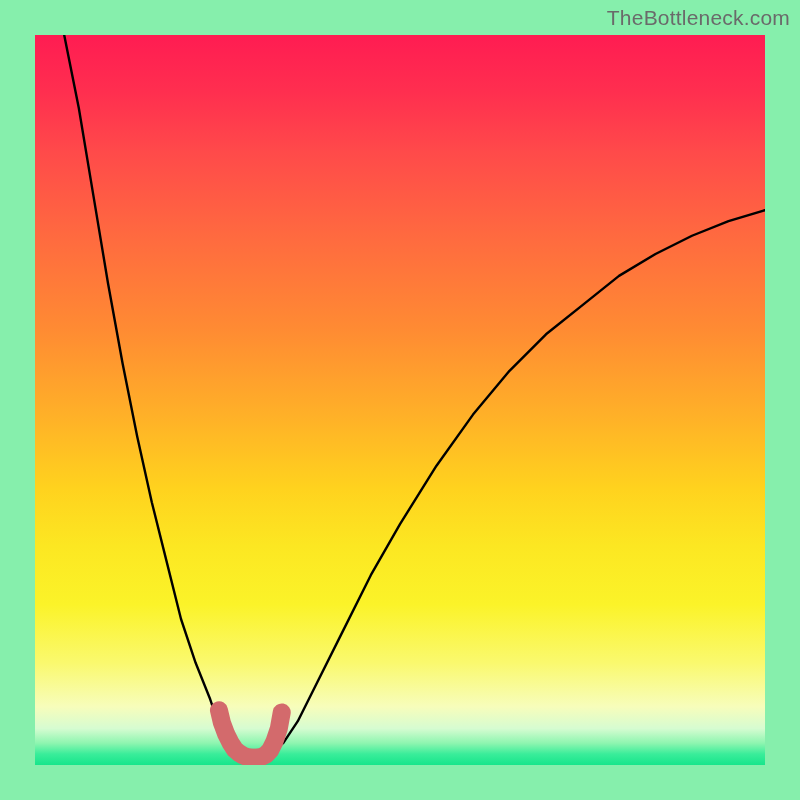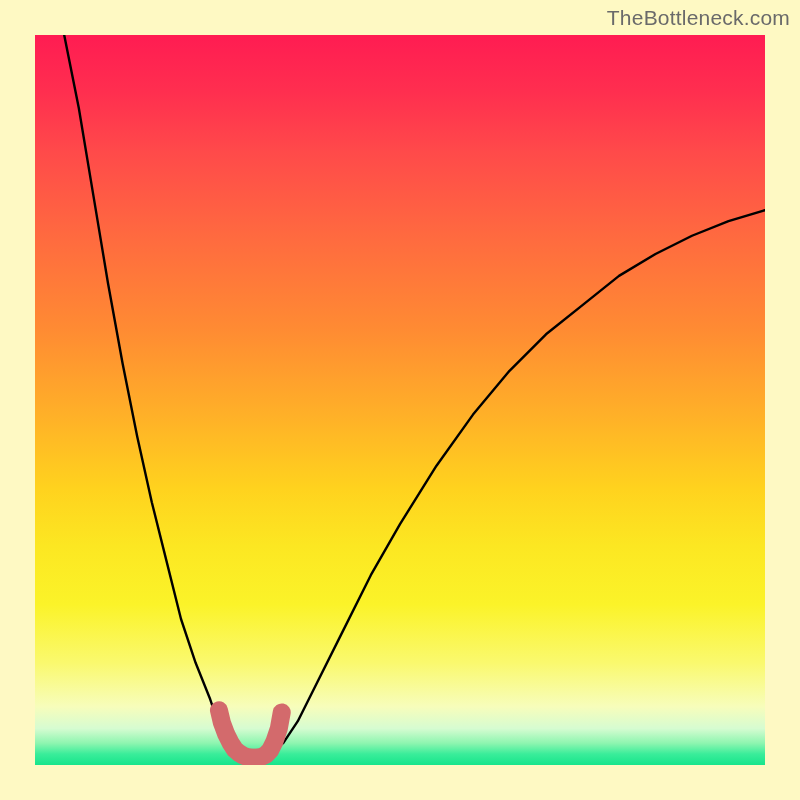--- a/index.html
+++ b/index.html
@@ -10,21 +10,21 @@
     background: #000;
     overflow: hidden;
     font-family: Arial, Helvetica, sans-serif;
   }
   .frame {
     position: absolute;
     left: 0;
     top: 0;
     width: 800px;
     height: 800px;
-    background: #fef9c3;
+    background: #86efac;
     text-align: center;
   }
   .plot {
     position: absolute;
     left: 35px;
     top: 35px;
     width: 730px;
     height: 730px;
     overflow: hidden;
   }

